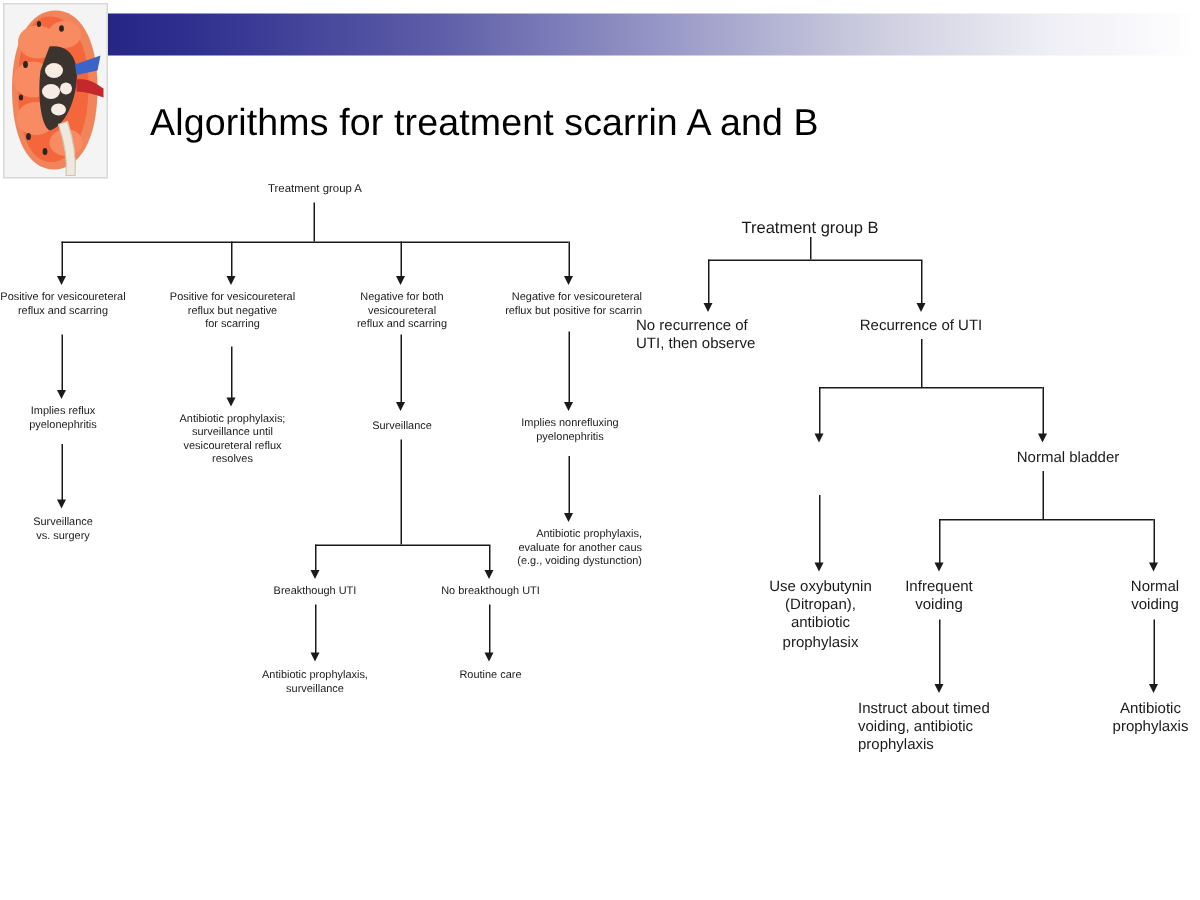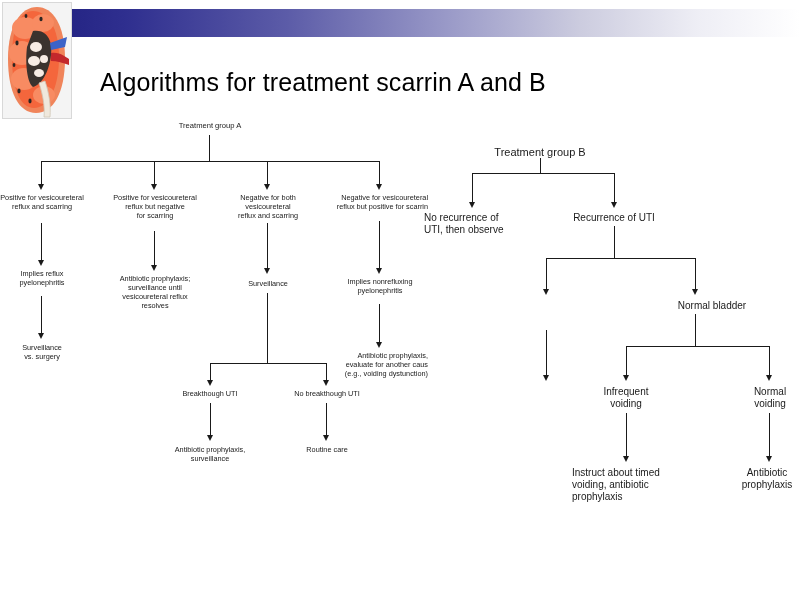--- a/index.html
+++ b/index.html
@@ -196,20 +196,24 @@
   <div class="node" style="left:136px; top:82px; width:116px;">Recurrence of UTI</div>
   <div class="vline" style="left:194px; top:96px; height:32px;"></div>
   <div class="hline" style="left:126px; top:128px; width:149px;"></div>
   <div class="vline" style="left:126px; top:128px; height:32px;"></div>
   <div class="arrow" style="left:123px; top:159px;"></div>
   <div class="vline" style="left:275px; top:128px; height:32px;"></div>
   <div class="arrow" style="left:272px; top:159px;"></div>
 
   <div class="vline" style="left:126px; top:200px; height:46px;"></div>
   <div class="arrow" style="left:123px; top:245px;"></div>
+  <div class="node" style="left:74px; top:256px; width:106px;">Use oxybutynin
+(Ditropan),
+antibiotic
+prophylasix</div>
 
   <div class="node" style="left:236px; top:170px; width:112px;">Normal bladder</div>
   <div class="vline" style="left:275px; top:184px; height:32px;"></div>
   <div class="hline" style="left:206px; top:216px; width:143px;"></div>
   <div class="vline" style="left:206px; top:216px; height:30px;"></div>
   <div class="arrow" style="left:203px; top:245px;"></div>
   <div class="vline" style="left:349px; top:216px; height:30px;"></div>
   <div class="arrow" style="left:346px; top:245px;"></div>
 
   <div class="node" style="left:166px; top:256px; width:80px;">Infrequent

